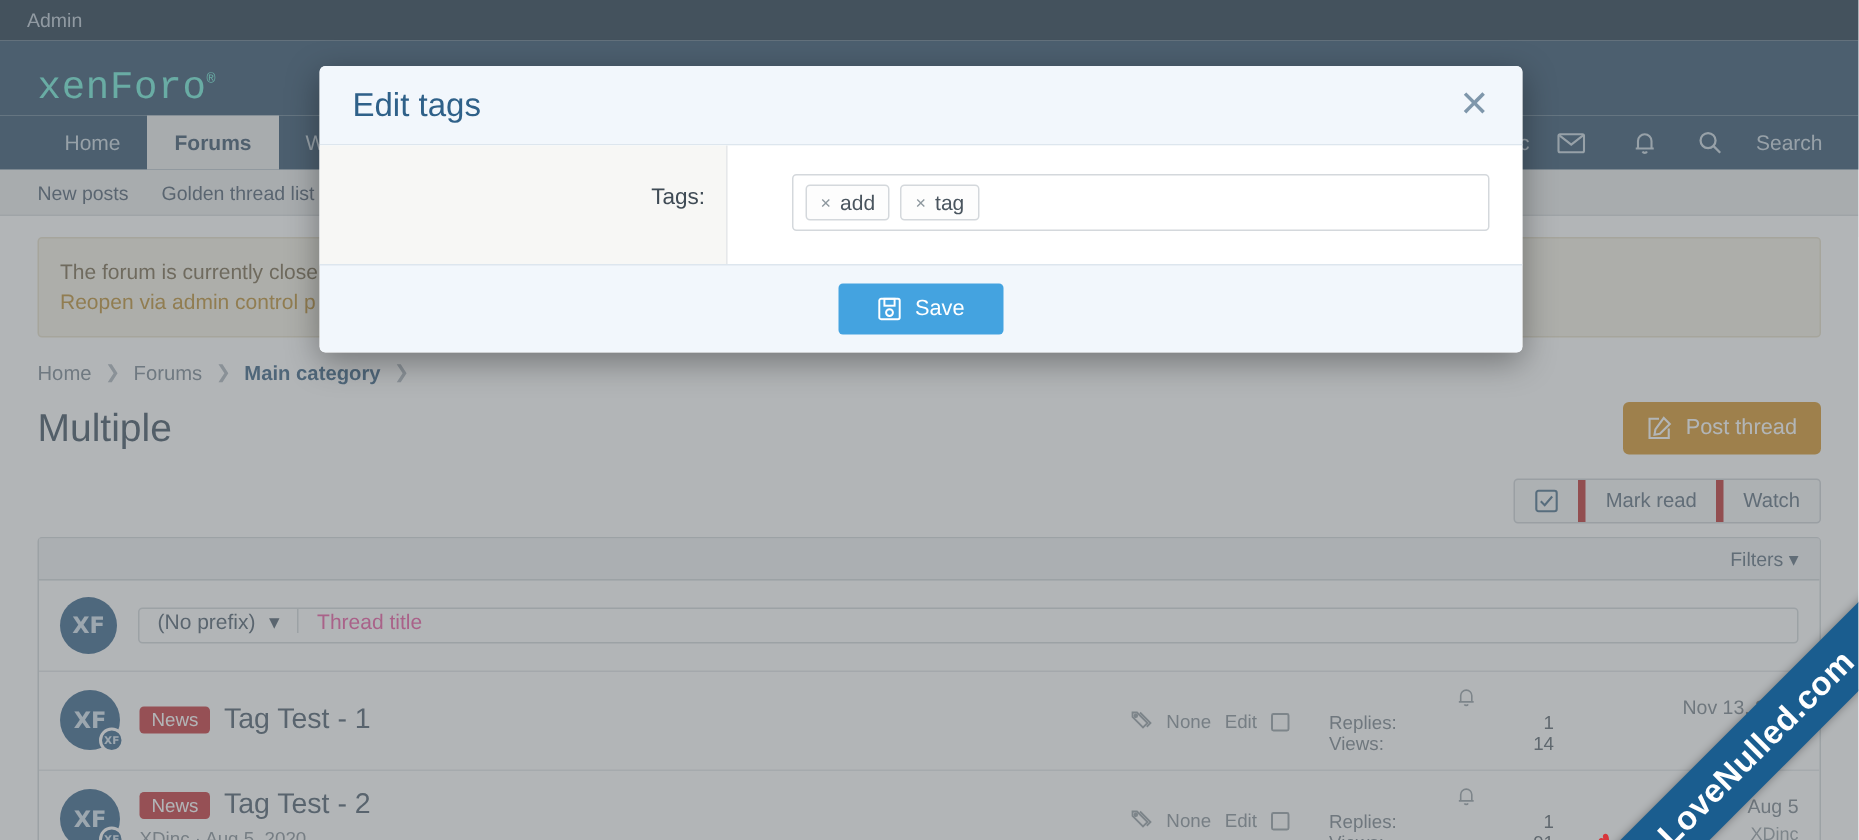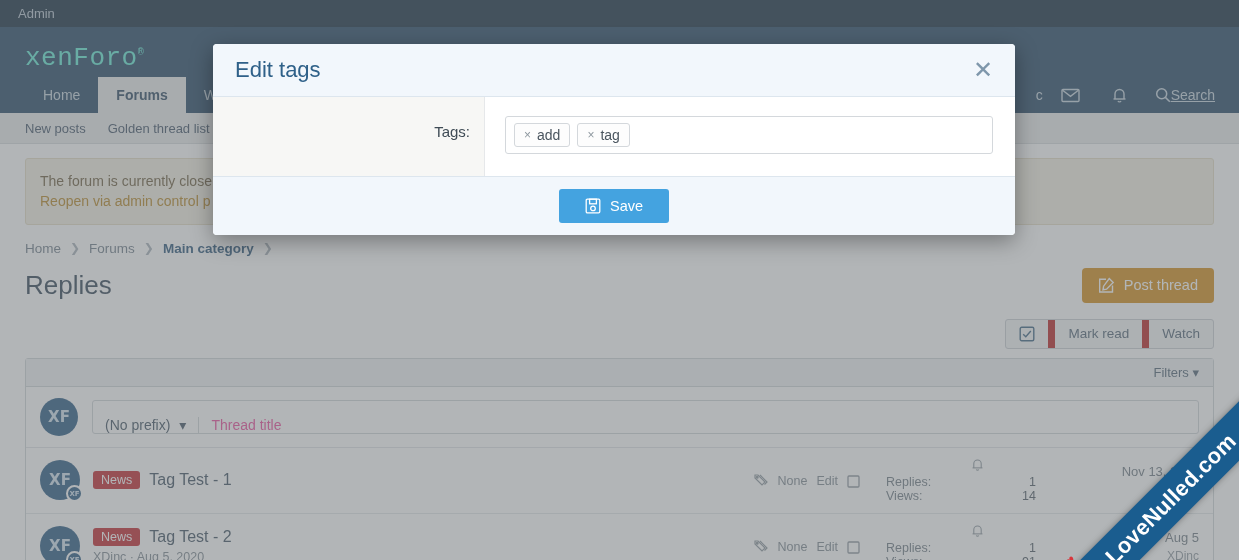--- a/index.html
+++ b/index.html
@@ -38,21 +38,21 @@
   .nav-tab {
     display: flex; align-items: center; padding: 0 18px;
     color: #c4d2dd; font-size: 14px; white-space: nowrap;
   }
   .nav-tab.active { background: #e8eaec; color: #27435d; font-weight: bold; }
   .nav-right {
     position: absolute; right: 14px; top: 0; bottom: 0;
     display: flex; align-items: center; gap: 4px; color: #c4d2dd;
   }
   .nav-icon { padding: 0 14px; display: flex; align-items: center; }
-  .nav-search { display: flex; align-items: center; gap: 0; font-size: 14px; padding: 0 10px; text-decoration: underline;}
+  .nav-search { display: flex; align-items: center; gap: 23px; font-size: 14px; padding: 0 10px;}
 
   .subnav {
     height: 31px; background: #e8eaec; display: flex; align-items: center;
     padding-left: 25px; gap: 22px; border-bottom: 1px solid #d6d9dc;
   }
   .subnav-item { font-size: 13px; color: #3c4f63; white-space: nowrap; }
 
   .content { padding: 0 25px; background: #fff; height: 100%; }
 
   .notice {
@@ -74,62 +74,62 @@
   .btn-post {
     background: #d28b13; color: #fff; border-radius: 4px;
     padding: 9px 16px; font-size: 14.5px;
     display: flex; align-items: center; gap: 9px;
   }
 
   .actions-row { display: flex; justify-content: flex-end; padding: 6px 0 9px; }
   .btn-group { display: flex; border: 1px solid #c9ced3; border-radius: 3px; overflow: hidden; background: #f4f5f6; }
   .btn-group > div {
     padding: 6px 13px; font-size: 13.5px; color: #4c6072;
-    border-right: 7px solid #b91c1c; display: flex; align-items: center;
+    border-right: 5px solid #b91c1c; display: flex; align-items: center;
   }
   .btn-group > div:last-child { border-right: none; }
 
   .block { border: 1px solid #cfd4d8; border-radius: 3px; background: #fff; }
   .block-filters {
     background: #f0f2f4; border-bottom: 1px solid #cfd4d8;
     display: flex; justify-content: flex-end; padding: 6px 14px;
     font-size: 13px; color: #4c6072;
   }
 
   .composer { display: flex; align-items: center; gap: 14px; padding: 11px 14px; border-bottom: 1px solid #dfe3e6; }
   .avatar {
     width: 38px; height: 38px; border-radius: 50%;
     background: #23557f; color: #cfe0ee; font-size: 15px; font-weight: bold;
     display: flex; align-items: center; justify-content: center; flex: 0 0 auto;
     font-family: "DejaVu Sans", sans-serif;
   }
   .composer-box {
-    flex: 1; display: flex; align-items: flex-end;
-    border: 1px solid #cfd4d8; border-radius: 3px; height: 34px; background:#fff;
+    flex: 1; display: flex; align-items: flex-start;
+    border: 1px solid #cfd4d8; border-radius: 3px; height: 24px; background:#fff;
   }
   .prefix-sel {
     display: flex; align-items: center; gap: 9px; padding: 0 12px;
     border-right: 1px solid #cfd4d8; font-size: 14px; color: #3d4f5f;
   }
   .thread-input { display: flex; align-items: center; padding: 0 12px; color: #ec4899; font-size: 14px; }
 
   .trow { display: flex; align-items: center; padding: 10px 14px; border-bottom: 1px solid #e3e6e9; gap: 13px; }
   .trow .avatar { width: 40px; height: 40px; position: relative; }
   .trow .avatar .mini {
     position: absolute; right: -3px; bottom: -2px; width: 17px; height: 17px;
     border-radius: 50%; background: #23557f; border: 2px solid #fff;
     font-size: 7px; display: flex; align-items: center; justify-content: center; color: #cfe0ee;
   }
   .t-main { flex: 1; min-width: 0; }
   .t-line1 { display: flex; align-items: center; gap: 9px; }
   .badge-news {
     background: #c01f26; color: #fff; font-size: 12.5px;
     padding: 2px 8px; border-radius: 3px;
   }
-  .t-title { font-size: 16px; color: #3a4d5e; }
+  .t-title { font-size: 19px; color: #3a4d5e; }
   .t-line2 { font-size: 12.5px; color: #7b868f; margin-top: 4px; }
 
   .t-mid { display: flex; align-items: flex-start; gap: 26px; }
   .t-tags { display: flex; align-items: flex-end; gap: 9px; font-size: 12.5px; color: #7b868f; padding-top: 16px; }
   .t-stats { font-size: 12.5px; color: #6b7780; min-width: 150px; }
   .t-stats .bell { text-align: right; padding-right: 52px; color: #8a949c; }
   .t-stats .srow { display: flex; justify-content: space-between; }
   .t-stats .sval { color: #4a5660; }
 
   .t-right { width: 150px; text-align: right; font-size: 13px; color: #6b7780; }
@@ -145,21 +145,21 @@
     box-shadow: 0 6px 22px rgba(0,0,0,.35); overflow: hidden;
   }
   .m-head {
     height: 53px; background: #f2f7fc; border-bottom: 1px solid #dde6ee;
     display: flex; align-items: center; justify-content: space-between;
     padding: 0 22px;
   }
   .m-title { font-size: 22px; color: #2f6189; font-weight: normal; }
   .m-close { font-size: 24px; color: #7f97ab; line-height: 1; }
 
-  .m-body { display: flex; background: #fff; }
+  .m-body { display: flex; background: #fff; gap: 23px; }
   .m-label-col {
     width: 272px; background: #f7f7f5; border-right: 1px solid #e6e8ea;
     display: flex; justify-content: flex-end; padding: 26px 14px 0 0;
   }
   .m-label { font-size: 15px; color: #3f4b55; }
   .m-field-col { flex: 1; padding: 19px 22px 22px 20px; }
   .tagbox {
     border: 1px solid #d4d8dc; border-radius: 3px; background: #fff;
     padding: 6px 8px; display: flex; align-items: center; gap: 7px; min-height: 37px;
   }
@@ -259,21 +259,21 @@
       <div class="crumbs">
         <span class="crumb">Home</span>
         <span class="crumb-sep">❯</span>
         <span class="crumb">Forums</span>
         <span class="crumb-sep">❯</span>
         <span class="crumb current">Main category</span>
         <span class="crumb-sep">❯</span>
       </div>
 
       <div class="title-row">
-        <h1 class="page-title">Replies</h1>
+        <h1 class="page-title">Multiple</h1>
         <div class="btn-post">
           <span>
             <svg width="17" height="17" viewBox="0 0 17 17" fill="none" stroke="#ffffff" stroke-width="1.4">
               <path d="M14.5 8.6 V15 H1.7 V2.2 H8"></path>
                 <path d="M11.2 1.6 L15.2 5.6 L8.6 12.2 L5 12.8 L5.6 9.2 Z"></path>
             </svg>
           </span>
           <span>Post thread</span>
         </div>
       </div>

